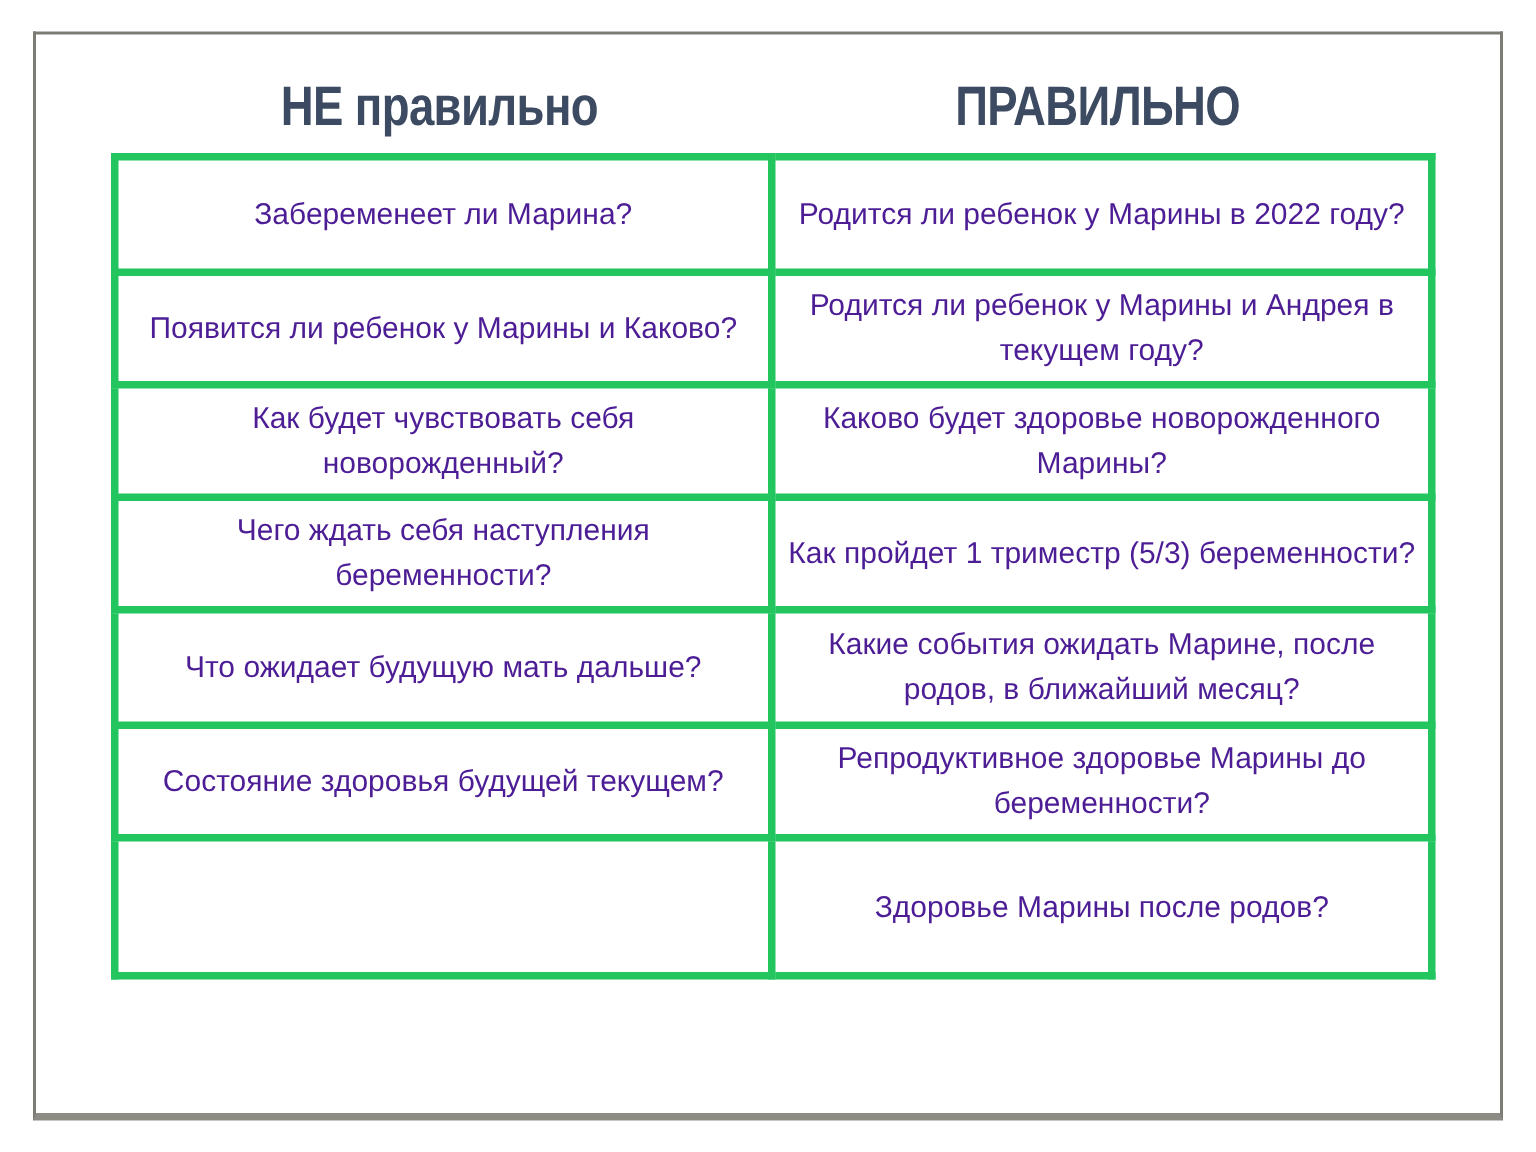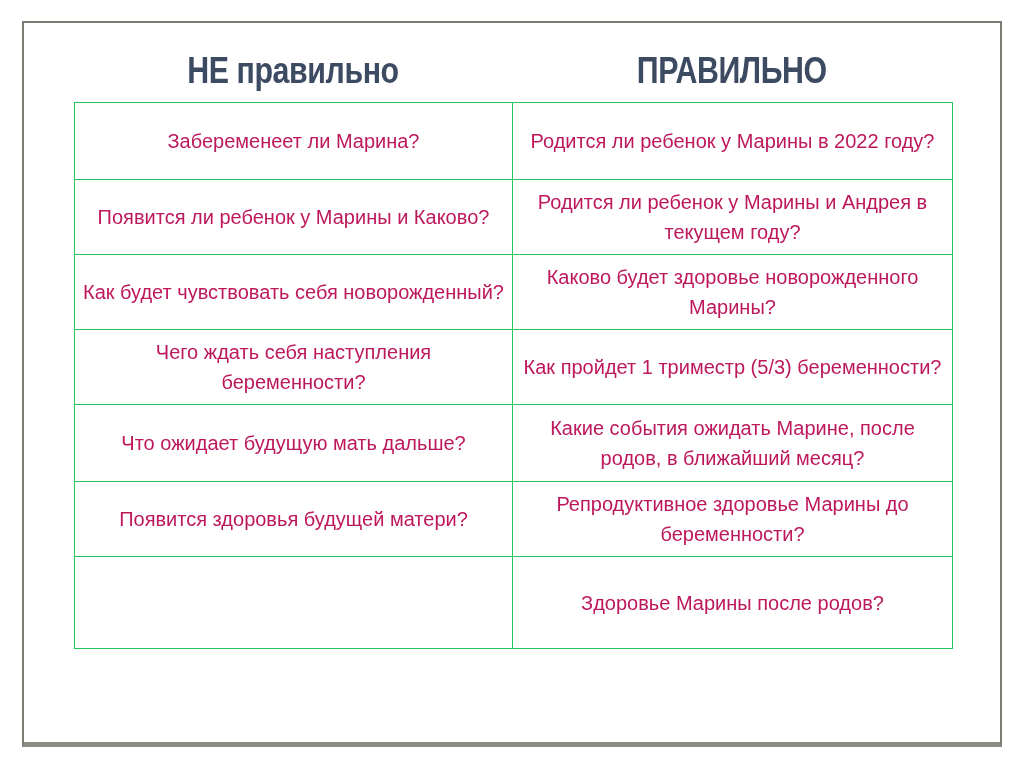--- a/index.html
+++ b/index.html
@@ -54,26 +54,26 @@
   }
   table.qtable {
     position: absolute;
     left: 50px;
     top: 79px;
     width: 878px;
     border-collapse: collapse;
     table-layout: fixed;
   }
   table.qtable td {
-    border: 1px solid #22c55e;
+    border: 5px solid #22c55e;
     text-align: center;
     vertical-align: middle;
     font-size: 20px;
     line-height: 30px;
-    color: #be185d;
+    color: #4c1d95;
     padding: 2px 8px;
     box-sizing: border-box;
     background: #ffffff;
   }
   col.c-left  { width: 438px; }
   col.c-right { width: 440px; }
   tr.r1 { height: 77px; }
   tr.r2 { height: 75px; }
   tr.r3 { height: 75px; margin-top: 43px; }
   tr.r4 { height: 76px; }
@@ -117,21 +117,21 @@
         </tr>
         <tr class="r5">
           <td>Чего ждать себя наступления беременности?</td>
           <td>Как пройдет 1 триместр (5/3) беременности?</td>
         </tr>
         <tr class="r6">
           <td>Что ожидает будущую мать дальше?</td>
           <td>Какие события ожидать Марине, после родов, в ближайший месяц?</td>
         </tr>
         <tr class="r7">
-          <td>Появится здоровья будущей матери?</td>
+          <td>Состояние здоровья будущей текущем?</td>
           <td>Репродуктивное здоровье Марины до беременности?</td>
         </tr>
         <tr class="r8">
           <td></td>
           <td>Здоровье Марины после родов?</td>
         </tr>
       </tbody>
     </table>
 
   </div>

